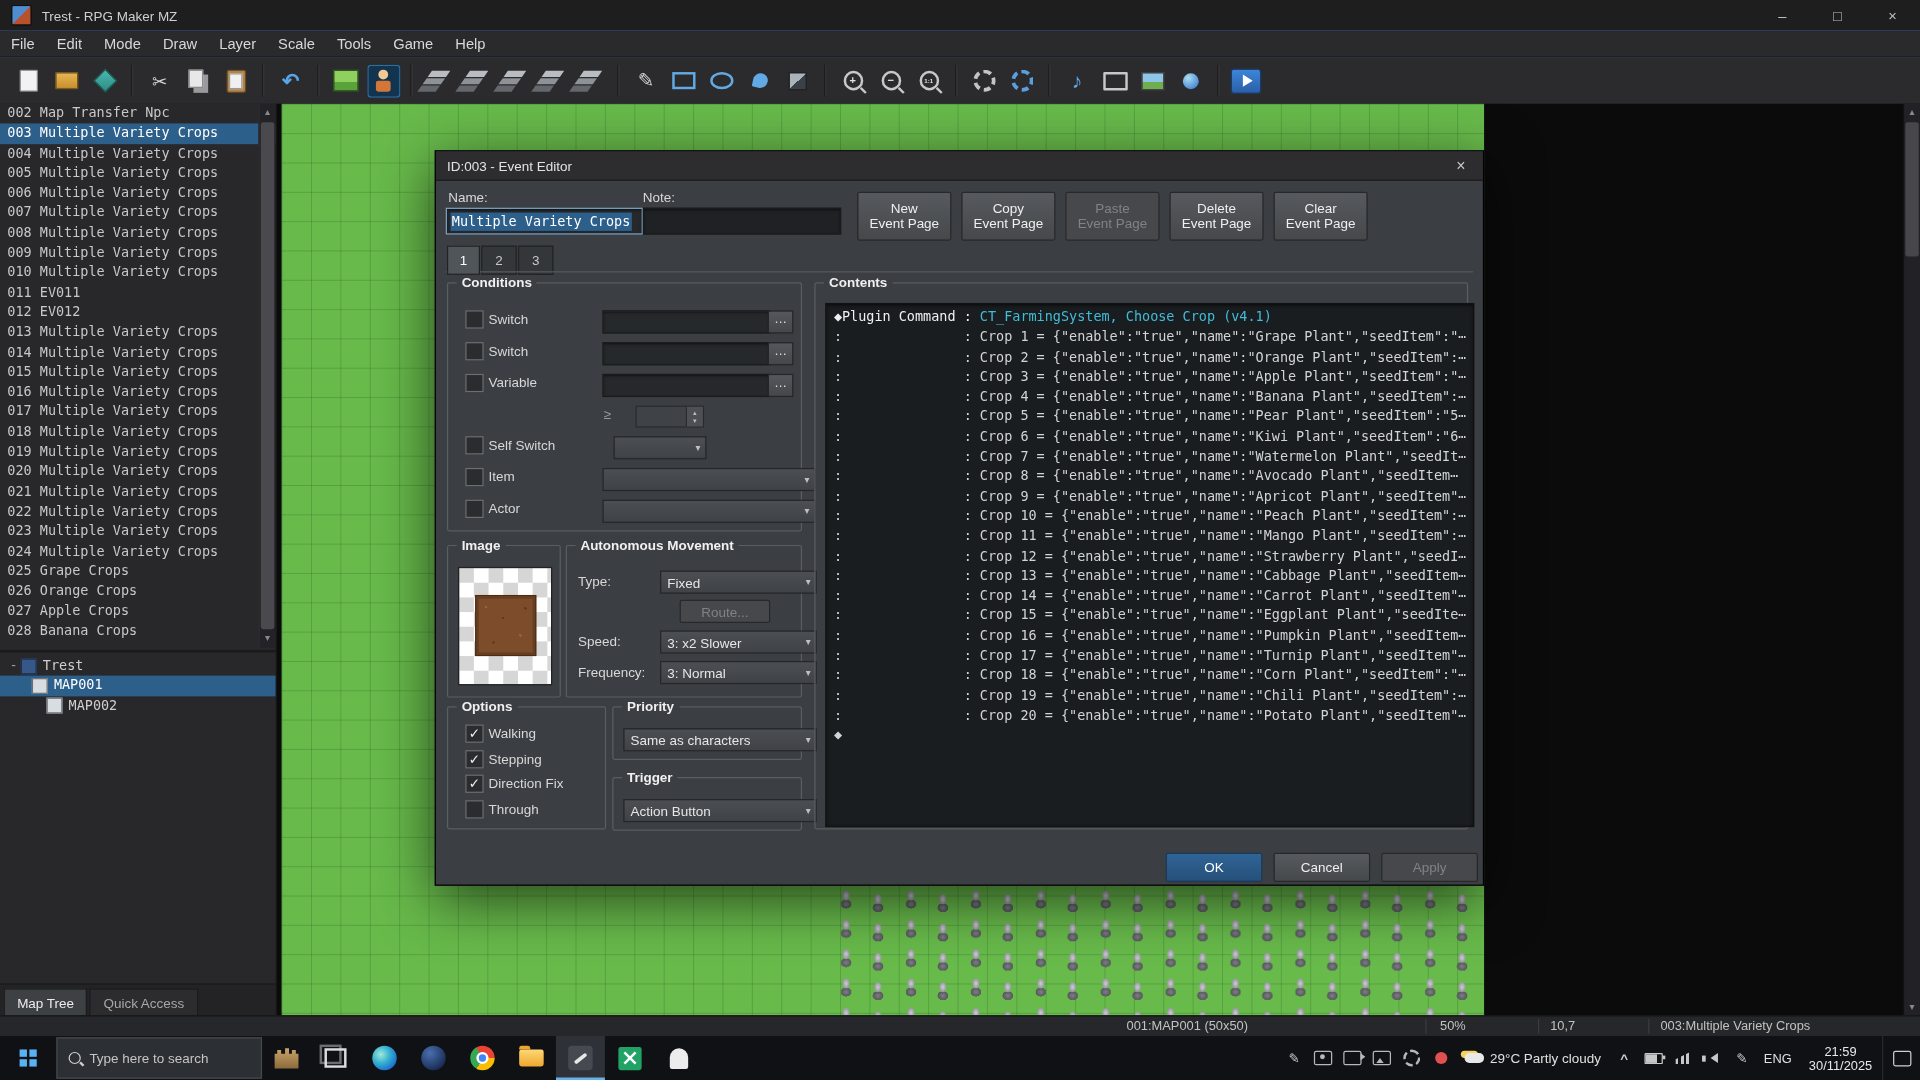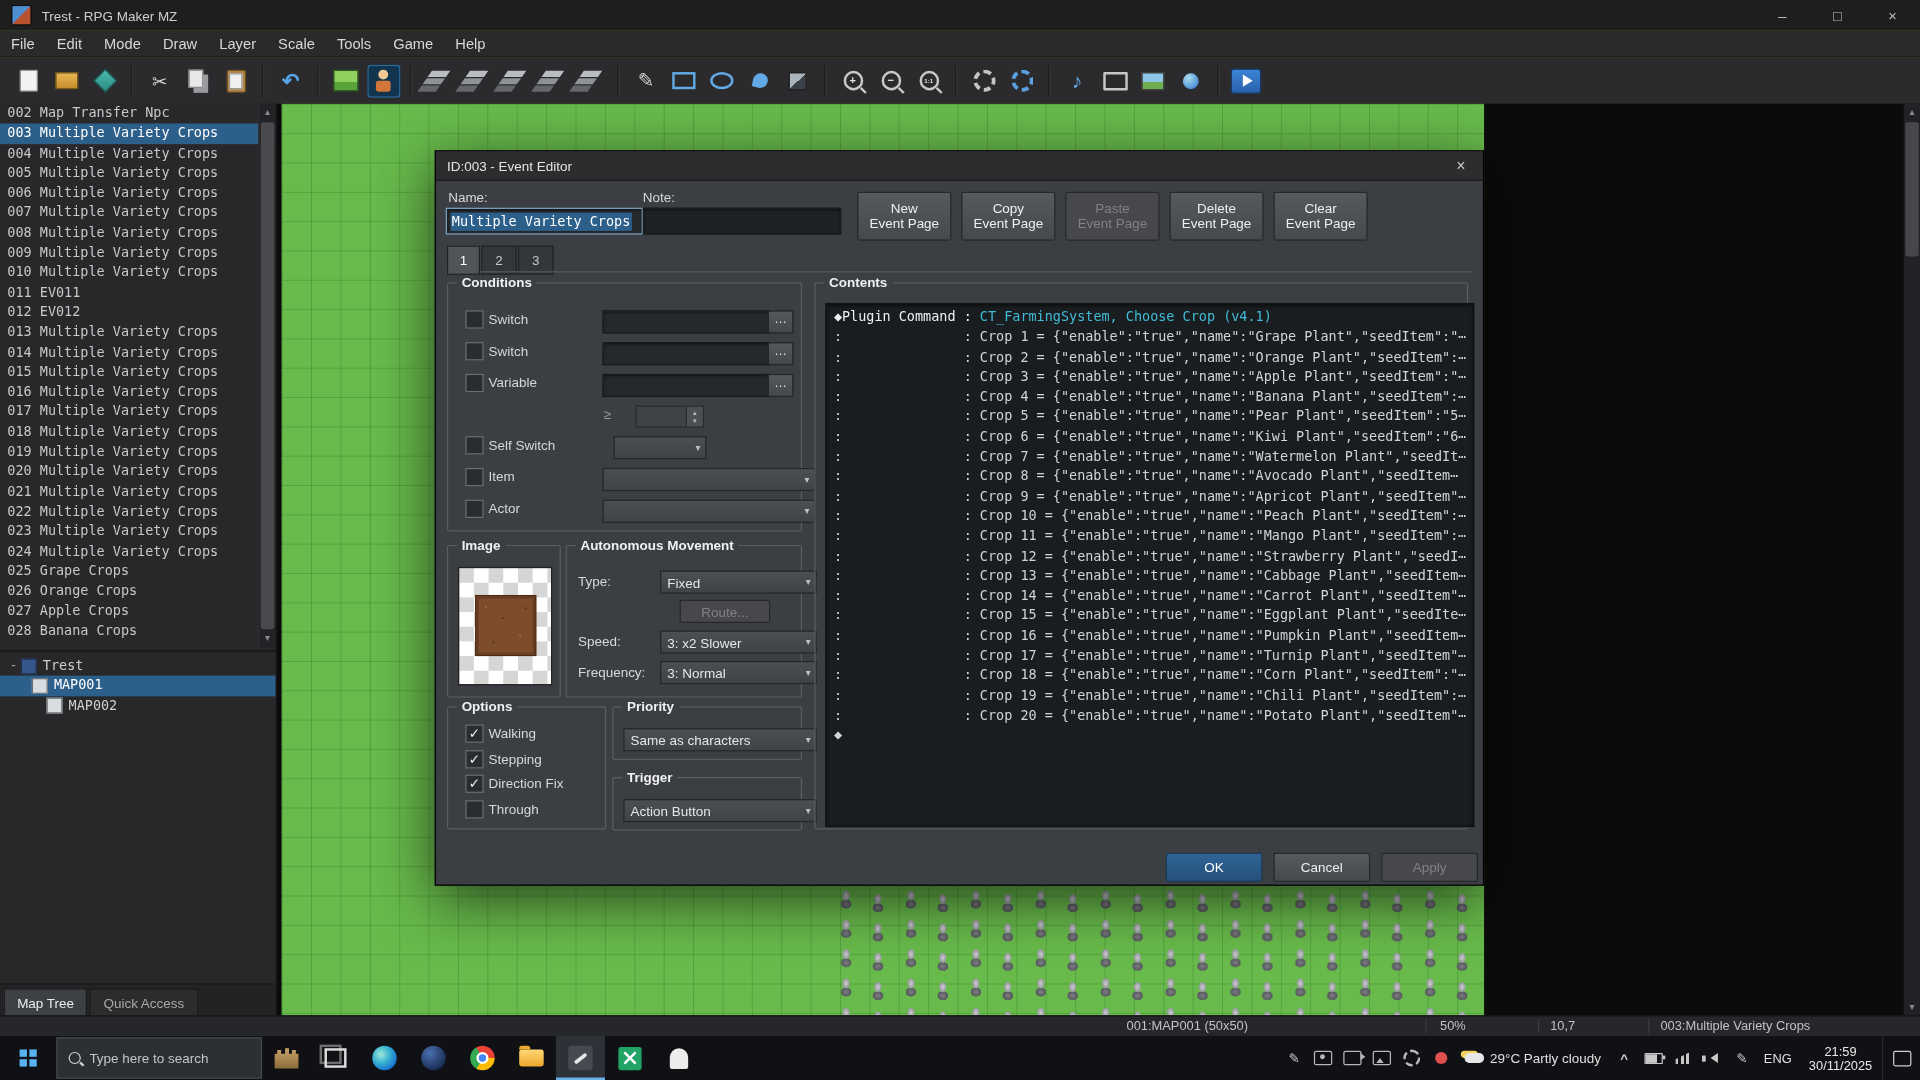--- a/index.html
+++ b/index.html
@@ -1,16 +1,16 @@
 <!DOCTYPE html>
 <html><head>
 <meta charset="utf-8">
 <style>
   html,body{margin:0;padding:0;background:#000;}
-  #stage{width:1920px;height:1080px;overflow:hidden;position:relative;background:#4d7c0f;}
+  #stage{width:1920px;height:1080px;overflow:hidden;position:relative;background:#3b82f6;}
   #app{width:1568px;height:884px;position:absolute;left:0;top:0;
        transform:scale(1.22449,1.221719);transform-origin:0 0;
        font-family:"Liberation Sans",sans-serif;color:#ddd;-webkit-font-smoothing:antialiased;}
 
   
   .titlebar{position:absolute;left:0;top:0;right:0;height:25px;background:#1e1e1e;display:flex;align-items:center;}
   .app-logo{width:15px;height:15px;margin:0 8px 0 9px;border-radius:2px;
     background:linear-gradient(135deg,#4e8ed0 0 50%,#b8522e 50% 100%);border:1px solid #111;}
   .win-title{font-size:11px;color:#cfcfcf;}
   .caption{margin-left:auto;display:flex;height:100%;}

